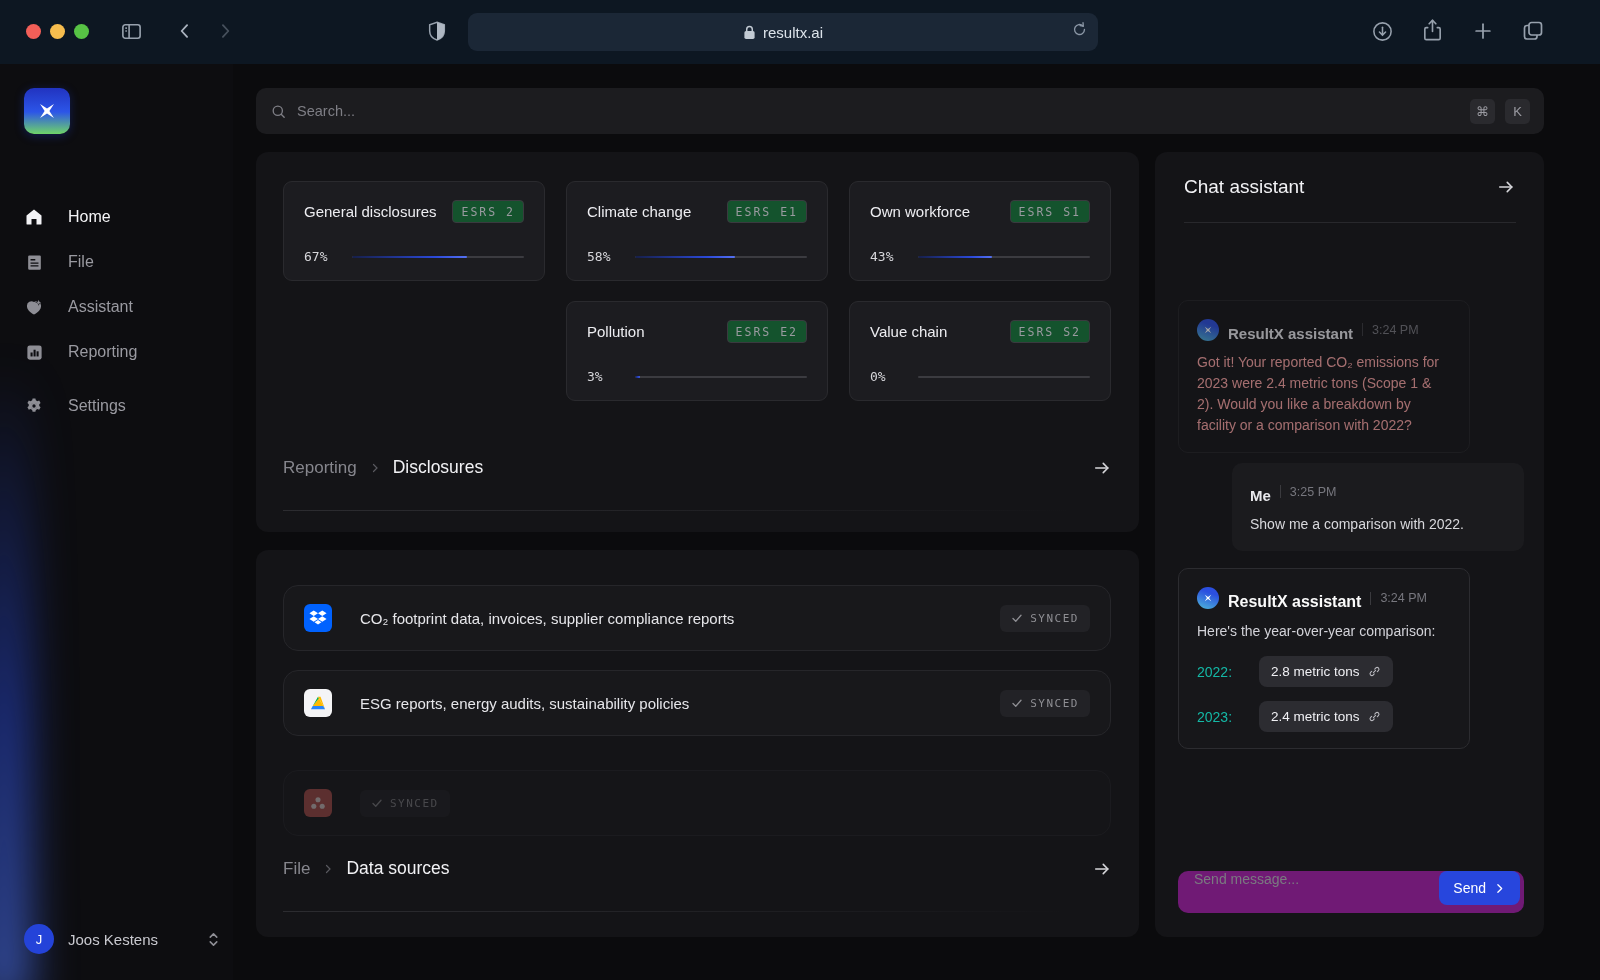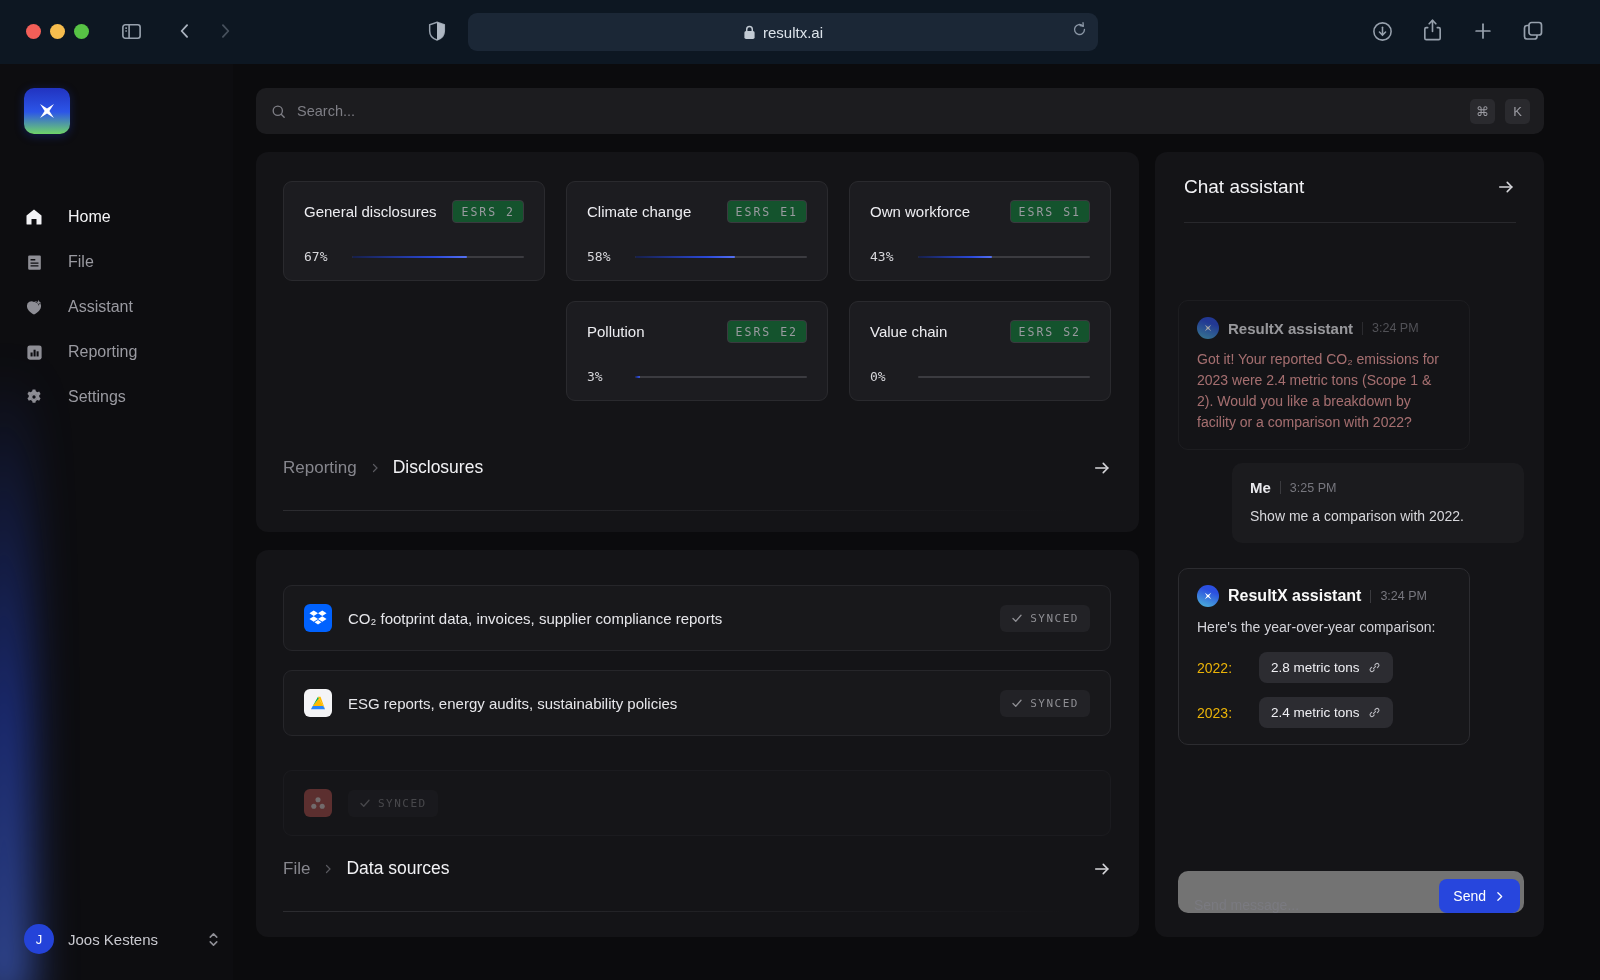--- a/index.html
+++ b/index.html
@@ -66,51 +66,51 @@
 
   .crumbrow { position:absolute; left:27px; right:27px; display:flex; align-items:center; gap:12px; }
   .crumb-parent { font-size:17px; color:#86868d; }
   .crumb-current { font-size:17.5px; color:#f2f2f5; }
   .crumb-sep { color:#5a5a60; display:flex; }
   .crumb-arrow { margin-left:auto; display:flex; cursor:pointer; }
   .rule { position:absolute; left:27px; right:27px; height:1px;
     background:linear-gradient(90deg,#2c2c30 0%, #26262a 30%, rgba(40,40,44,0) 95%); }
 
   .srcrow { position:absolute; left:27px; width:828px; height:66px; background:#18181b;
-    border:1px solid #26262a; border-radius:9px; display:flex; align-items:center; padding:0 20px; gap:16px; }
+    border:1px solid #26262a; border-radius:15px; display:flex; align-items:center; padding:0 20px; gap:28px; }
   .srcrow .label { font-size:15px; color:#e6e6ea; flex:1; }
   .srcrow.dimmed { opacity:.42; }
   .srcicon { width:28px; height:28px; border-radius:6px; display:flex; align-items:center; justify-content:center; }
   .synced { display:flex; align-items:center; gap:7px; background:#222226; border-radius:6px;
     padding:7px 11px; font-family:"DejaVu Sans Mono",monospace; font-size:11px; letter-spacing:1.5px; color:#8e8e93; }
 
   
   #chat { left:1155px; top:88px; width:389px; height:785px; }
   #chat-head { position:absolute; left:29px; right:28px; top:24px; display:flex; align-items:center; }
   #chat-title { font-size:19px; color:#f2f2f5; }
   #chat-rule { position:absolute; left:29px; right:28px; top:70px; height:1px; background:#28282c; }
   .msg { position:absolute; border-radius:10px; padding:16px 18px; }
   #msg1 { left:23px; top:148px; width:292px; border:1px solid #232327; opacity:.62; }
   #msg2 { left:77px; top:311px; width:292px; background:#1b1b1e; }
   #msg3 { left:23px; top:416px; width:292px; background:#17171a; border:1px solid #2c2c30; }
   .msg-head { display:flex; align-items:center; gap:9px; }
   .msg-avatar { width:22px; height:22px; border-radius:50%;
     background:linear-gradient(200deg,#2b4fe0 30%, #4fb9d8 100%); display:flex; align-items:center; justify-content:center; }
-  .msg-author { font-size:15px; color:#e8e8ec; font-weight:bold; }
+  .msg-author { font-size:15px; color:#e8e8ec; font-weight:bold;margin-top:8px; }
   .msg-divider { width:1px; height:13px; background:#3a3a3e; }
   .msg-time { font-size:12.5px; color:#77777e; }
   .msg-body { margin-top:10px; font-size:14px; line-height:21px; color:#fca5a5; }
   #msg2 .msg-body { color:#d8d8dc; }
   #msg3 .msg-body { color:#d3d3d9; }
   .yearrow { display:flex; align-items:center; gap:20px; margin-top:14px; }
-  .yearlabel { font-size:14px; color:#eab308; min-width:42px; }
+  .yearlabel { font-size:14px; color:#14b8a6; min-width:42px; }
   .chip { display:flex; align-items:center; gap:8px; background:#2c2c31; border-radius:8px;
     padding:8px 12px; font-size:13.5px; color:#f0f0f4; cursor:pointer; }
   #chat-input-row { position:absolute; left:23px; right:20px; bottom:24px; height:42px;
-    background:#737373; border-radius:10px; display:flex; align-items:flex-end; padding:0 4px 0 16px; }
+    background:#701a75; border-radius:10px; display:flex; align-items:flex-start; padding:0 4px 0 16px; }
   #chat-input { flex:1; background:transparent; border:none; outline:none; color:#cfcfd4; font-size:14px; font-family:"Liberation Sans",sans-serif; }
   #chat-input::placeholder { color:#7a7a80; }
   #send-btn { height:34px; padding:0 14px; background:#2746dd; border:none; border-radius:8px;
     color:#fff; font-size:14px; display:flex; align-items:center; gap:7px; cursor:pointer; font-family:"Liberation Sans",sans-serif; }
 
   svg { display:block; }
 </style>
 </head>
 <body>
 
@@ -228,21 +228,21 @@
       <span class="ic">
         <svg width="19" height="19" viewBox="0 0 24 24">
             <rect x="3" y="3" width="18" height="18" rx="3" fill="#8e8e95"></rect>
             <rect x="7" y="12" width="2.6" height="5" fill="#0d0d10"></rect>
             <rect x="10.8" y="8.5" width="2.6" height="8.5" fill="#0d0d10"></rect>
             <rect x="14.6" y="10.5" width="2.6" height="6.5" fill="#0d0d10"></rect>
           </svg>
       </span>
       <span class="lbl">Reporting</span>
     </div>
-    <div class="nav" style="top:311px;text-align:center;">
+    <div class="nav" style="top:320px;text-align:center;">
       <span class="ic">
         <svg width="20" height="20" viewBox="0 0 24 24" fill="#8e8e95">
           <path d="M12 8.2 a3.8 3.8 0 1 0 0 7.6 a3.8 3.8 0 0 0 0 -7.6 Z M12 14 a2 2 0 1 1 0 -4 a2 2 0 0 1 0 4 Z" fill-rule="evenodd"></path>
           <path d="M10.3 3 h3.4 l.5 2.2 1.9 1.1 2.1 -.8 1.7 2.9 -1.6 1.5 v2.2 l1.6 1.5 -1.7 2.9 -2.1 -.8 -1.9 1.1 -.5 2.2 h-3.4 l-.5 -2.2 -1.9 -1.1 -2.1 .8 -1.7 -2.9 1.6 -1.5 v-2.2 l-1.6 -1.5 1.7 -2.9 2.1 .8 1.9 -1.1 Z M12 15.5 a3.5 3.5 0 1 0 0 -7 a3.5 3.5 0 0 0 0 7 Z" fill-rule="evenodd"></path>
         </svg>
       </span>
       <span class="lbl">Settings</span>
     </div>
 
     <div id="user">

